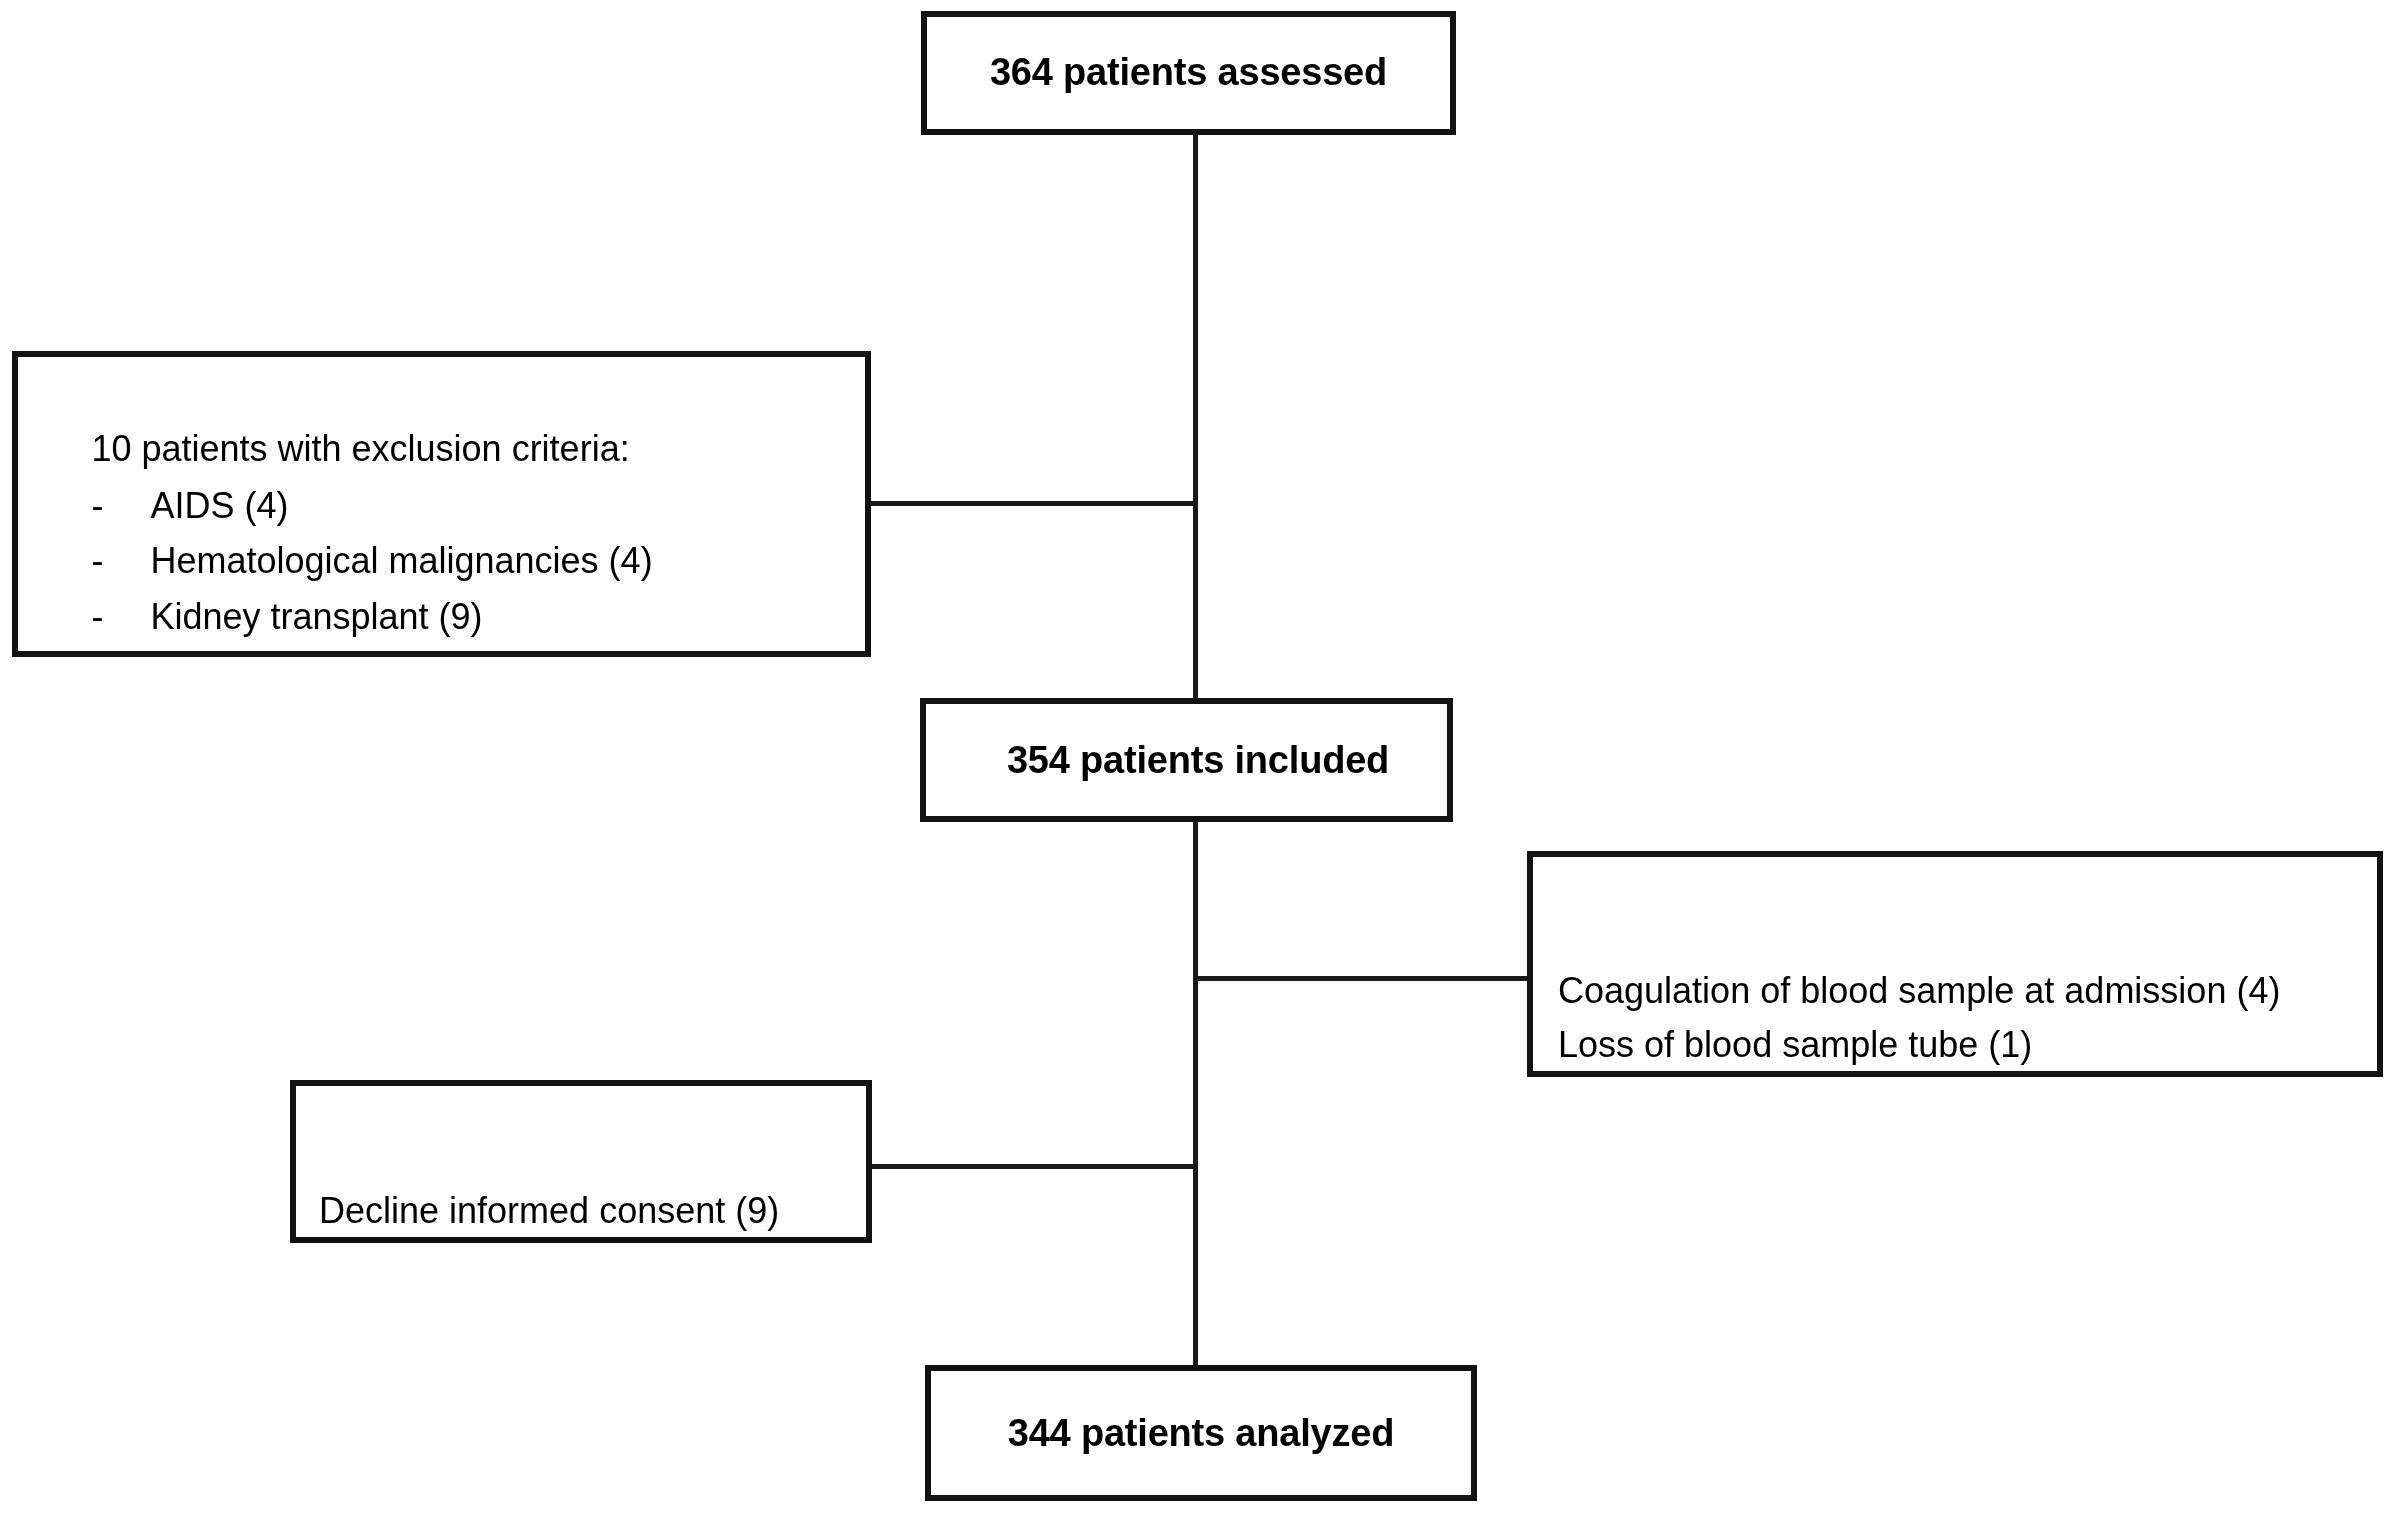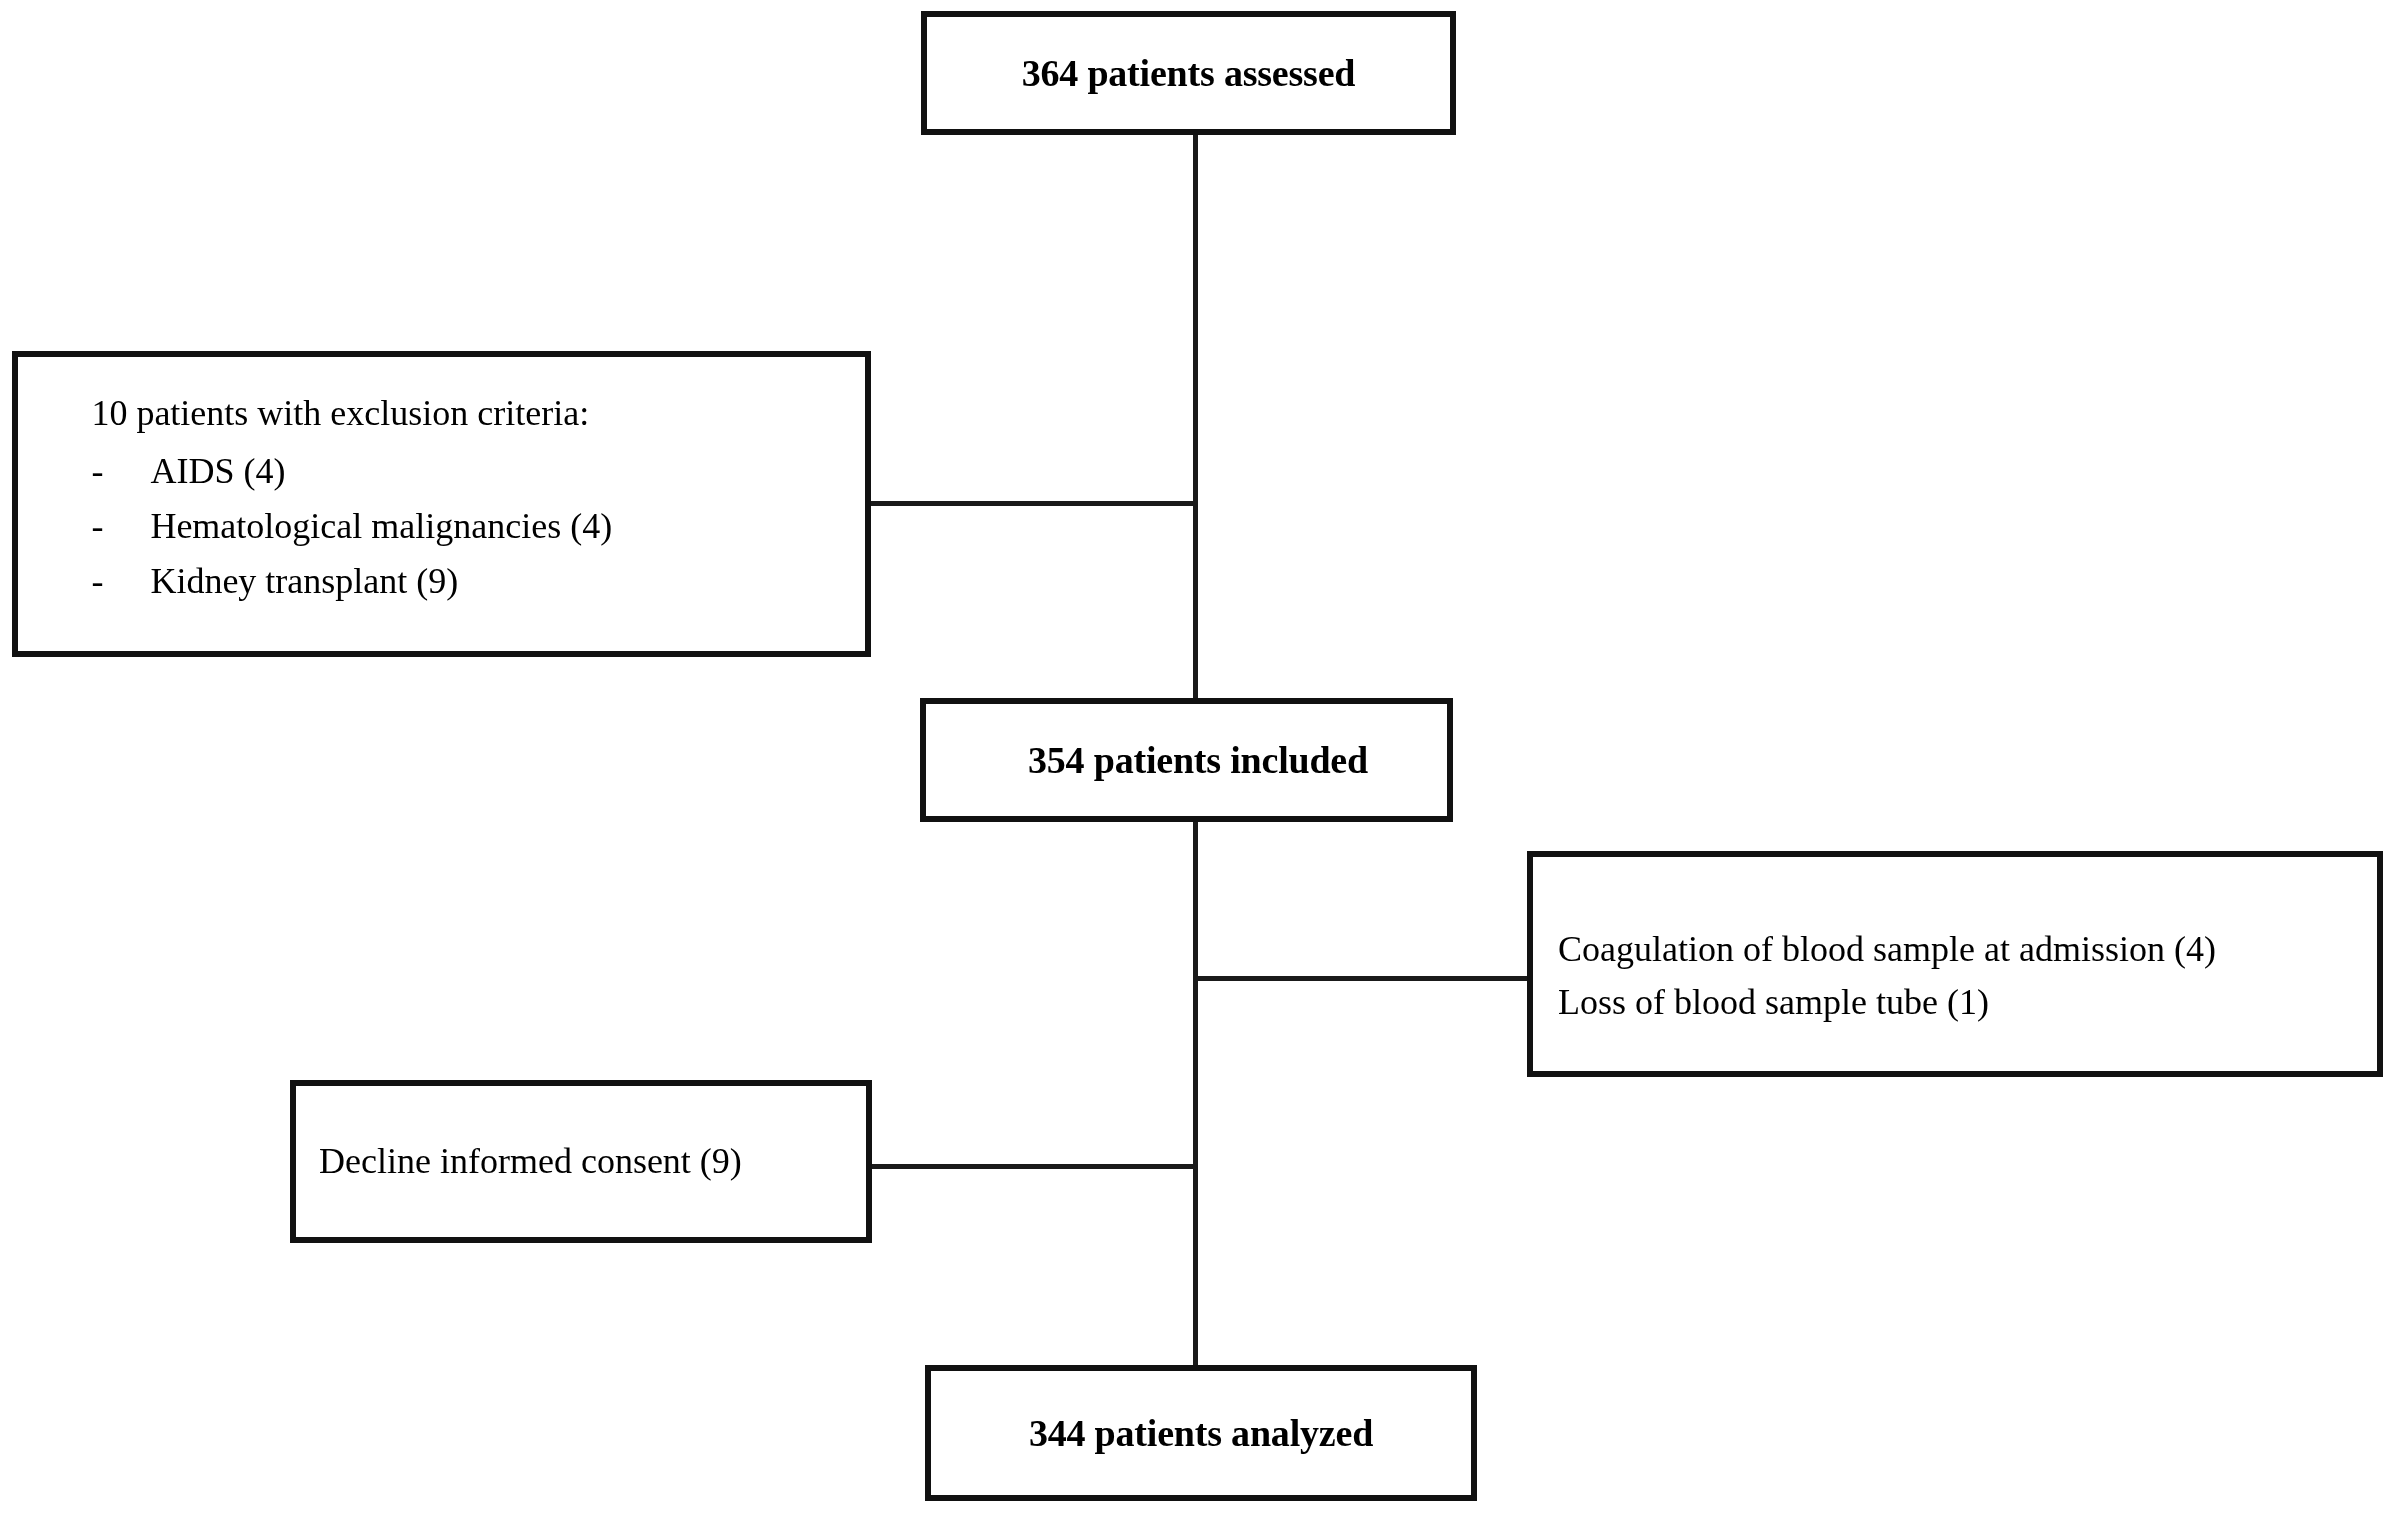--- a/index.html
+++ b/index.html
@@ -19,28 +19,27 @@
   }
 
   
   .node {
     position: absolute;
     box-sizing: border-box;
     background: #ffffff;
     border: 6.7px solid #111111;
     display: flex;
     z-index: 3;
-    font-family: Liberation Serif, serif;
   }
   .node.center {
     align-items: center;
     justify-content: center;
   }
   .node.textblock {
-    align-items: center;
+    align-items: flex-end;
     justify-content: flex-start;
   }
 
   .node-label {
     font-weight: bold;
     font-size: 38px;
     color: #000000;
     letter-spacing: -0.2px;
     white-space: nowrap;
   }

